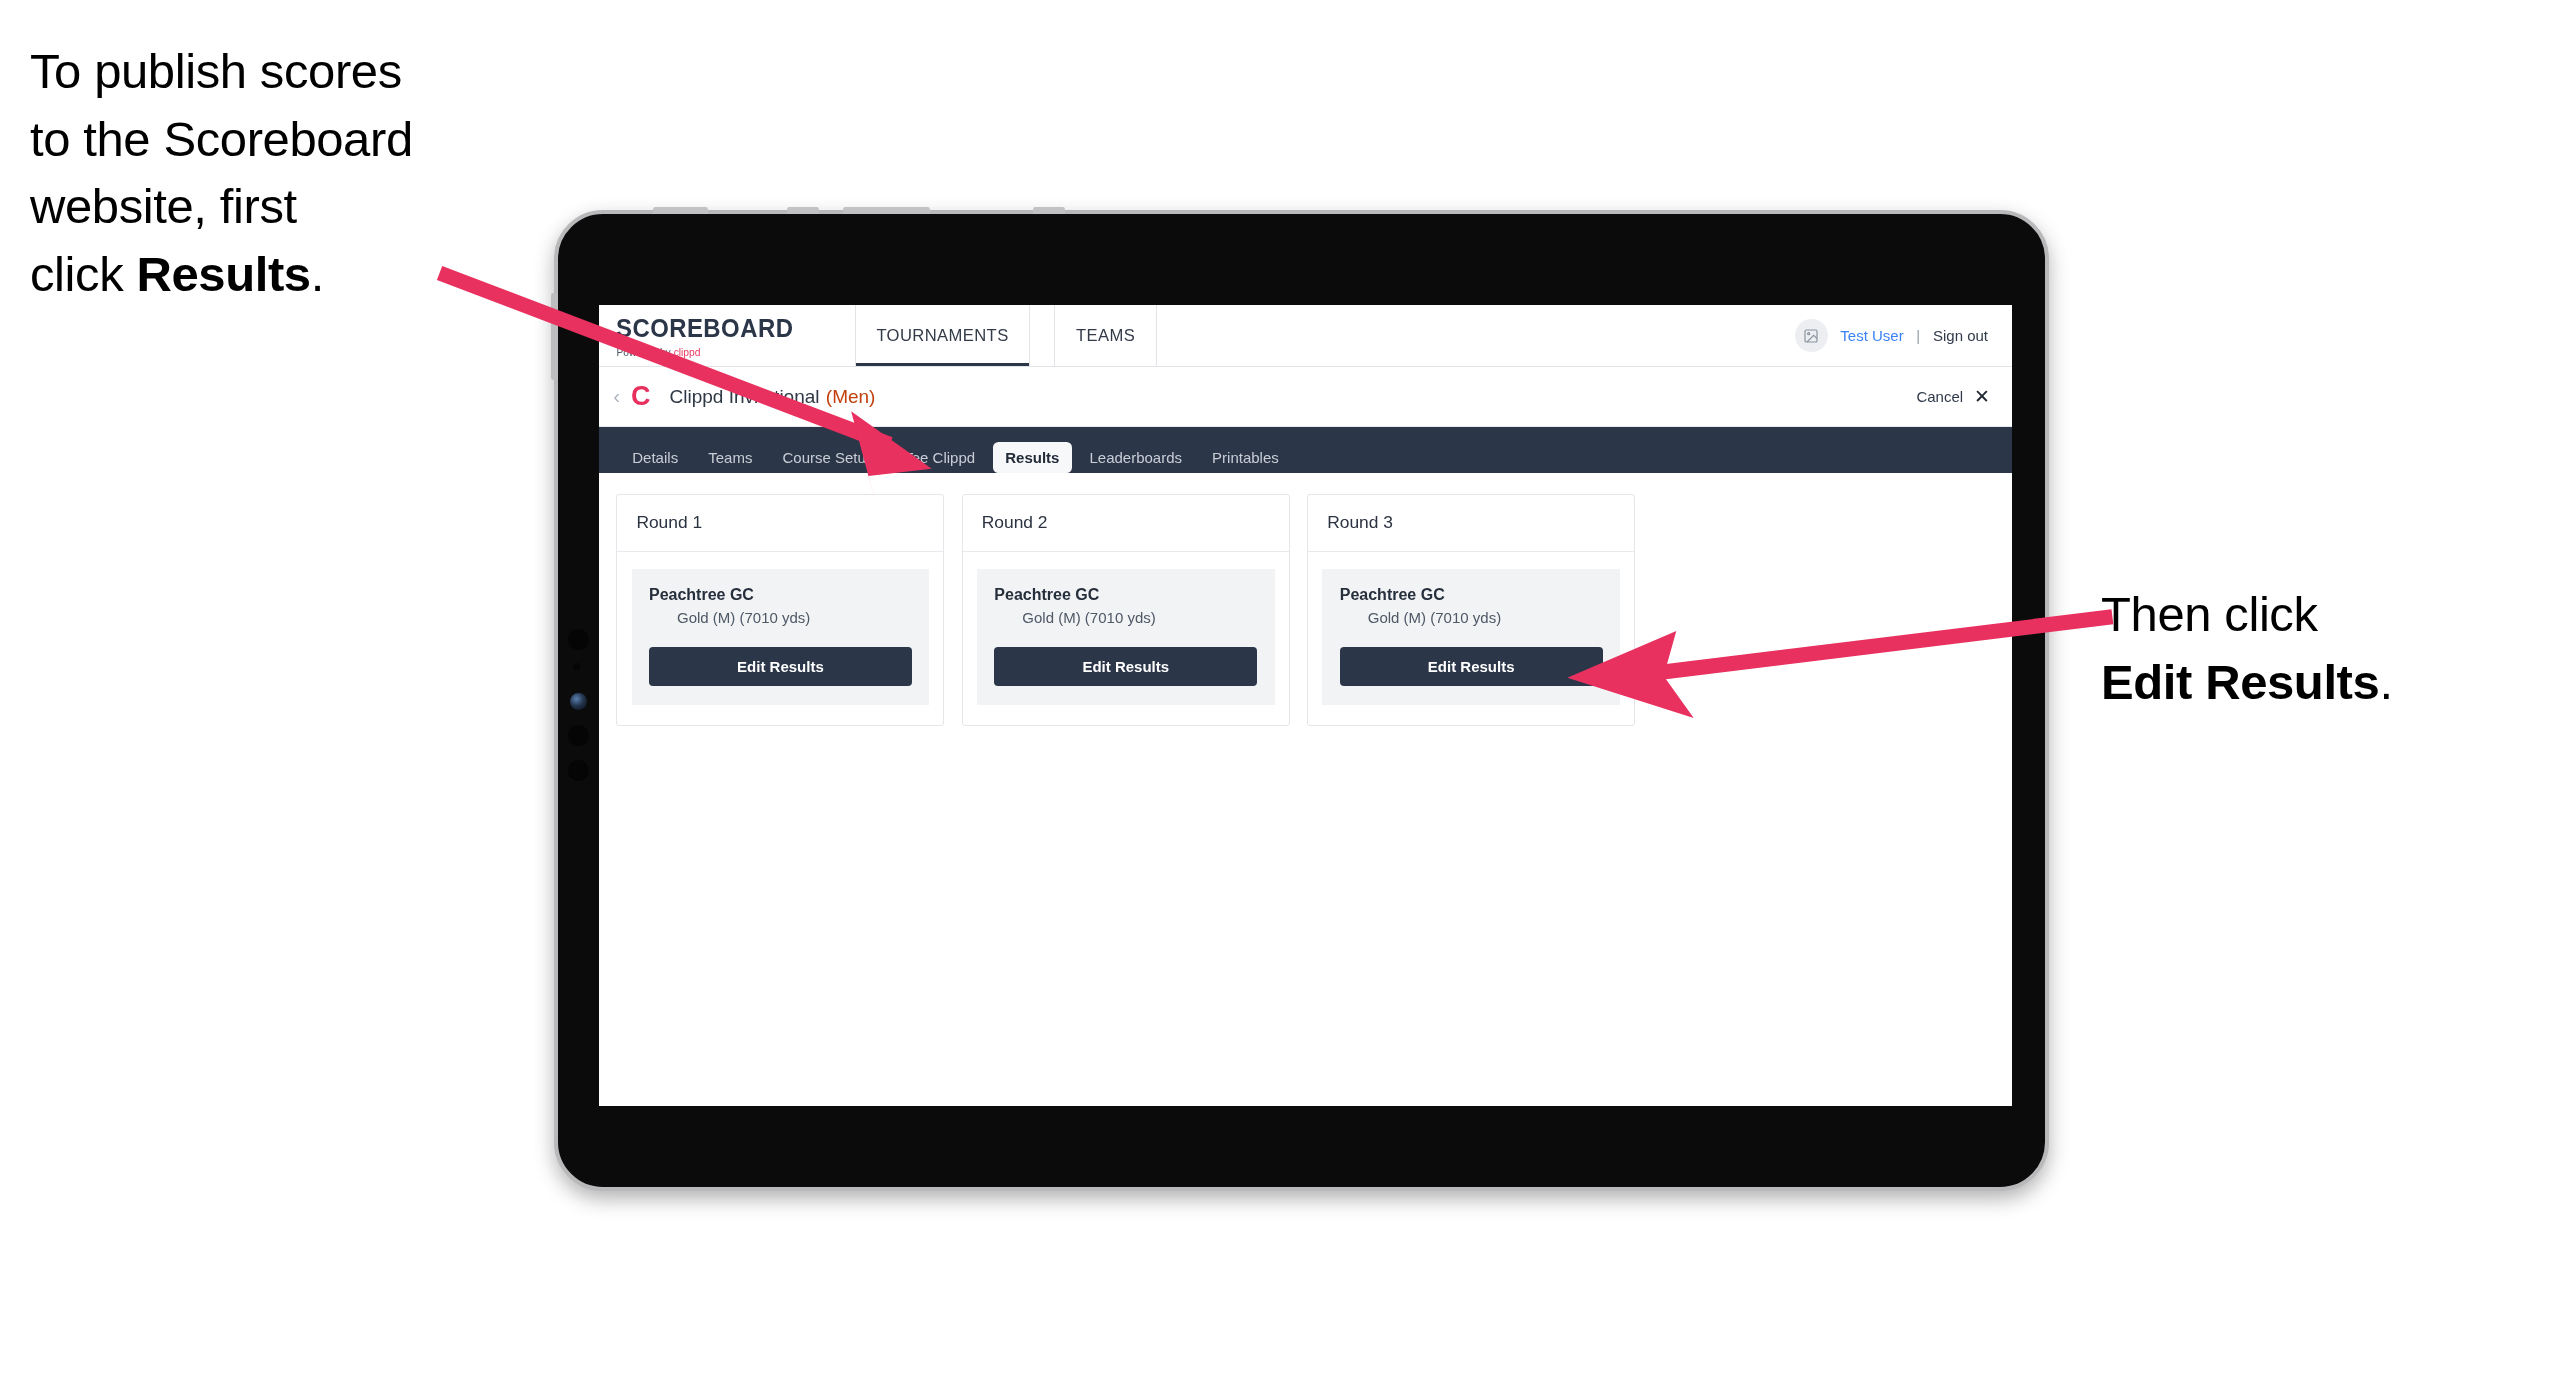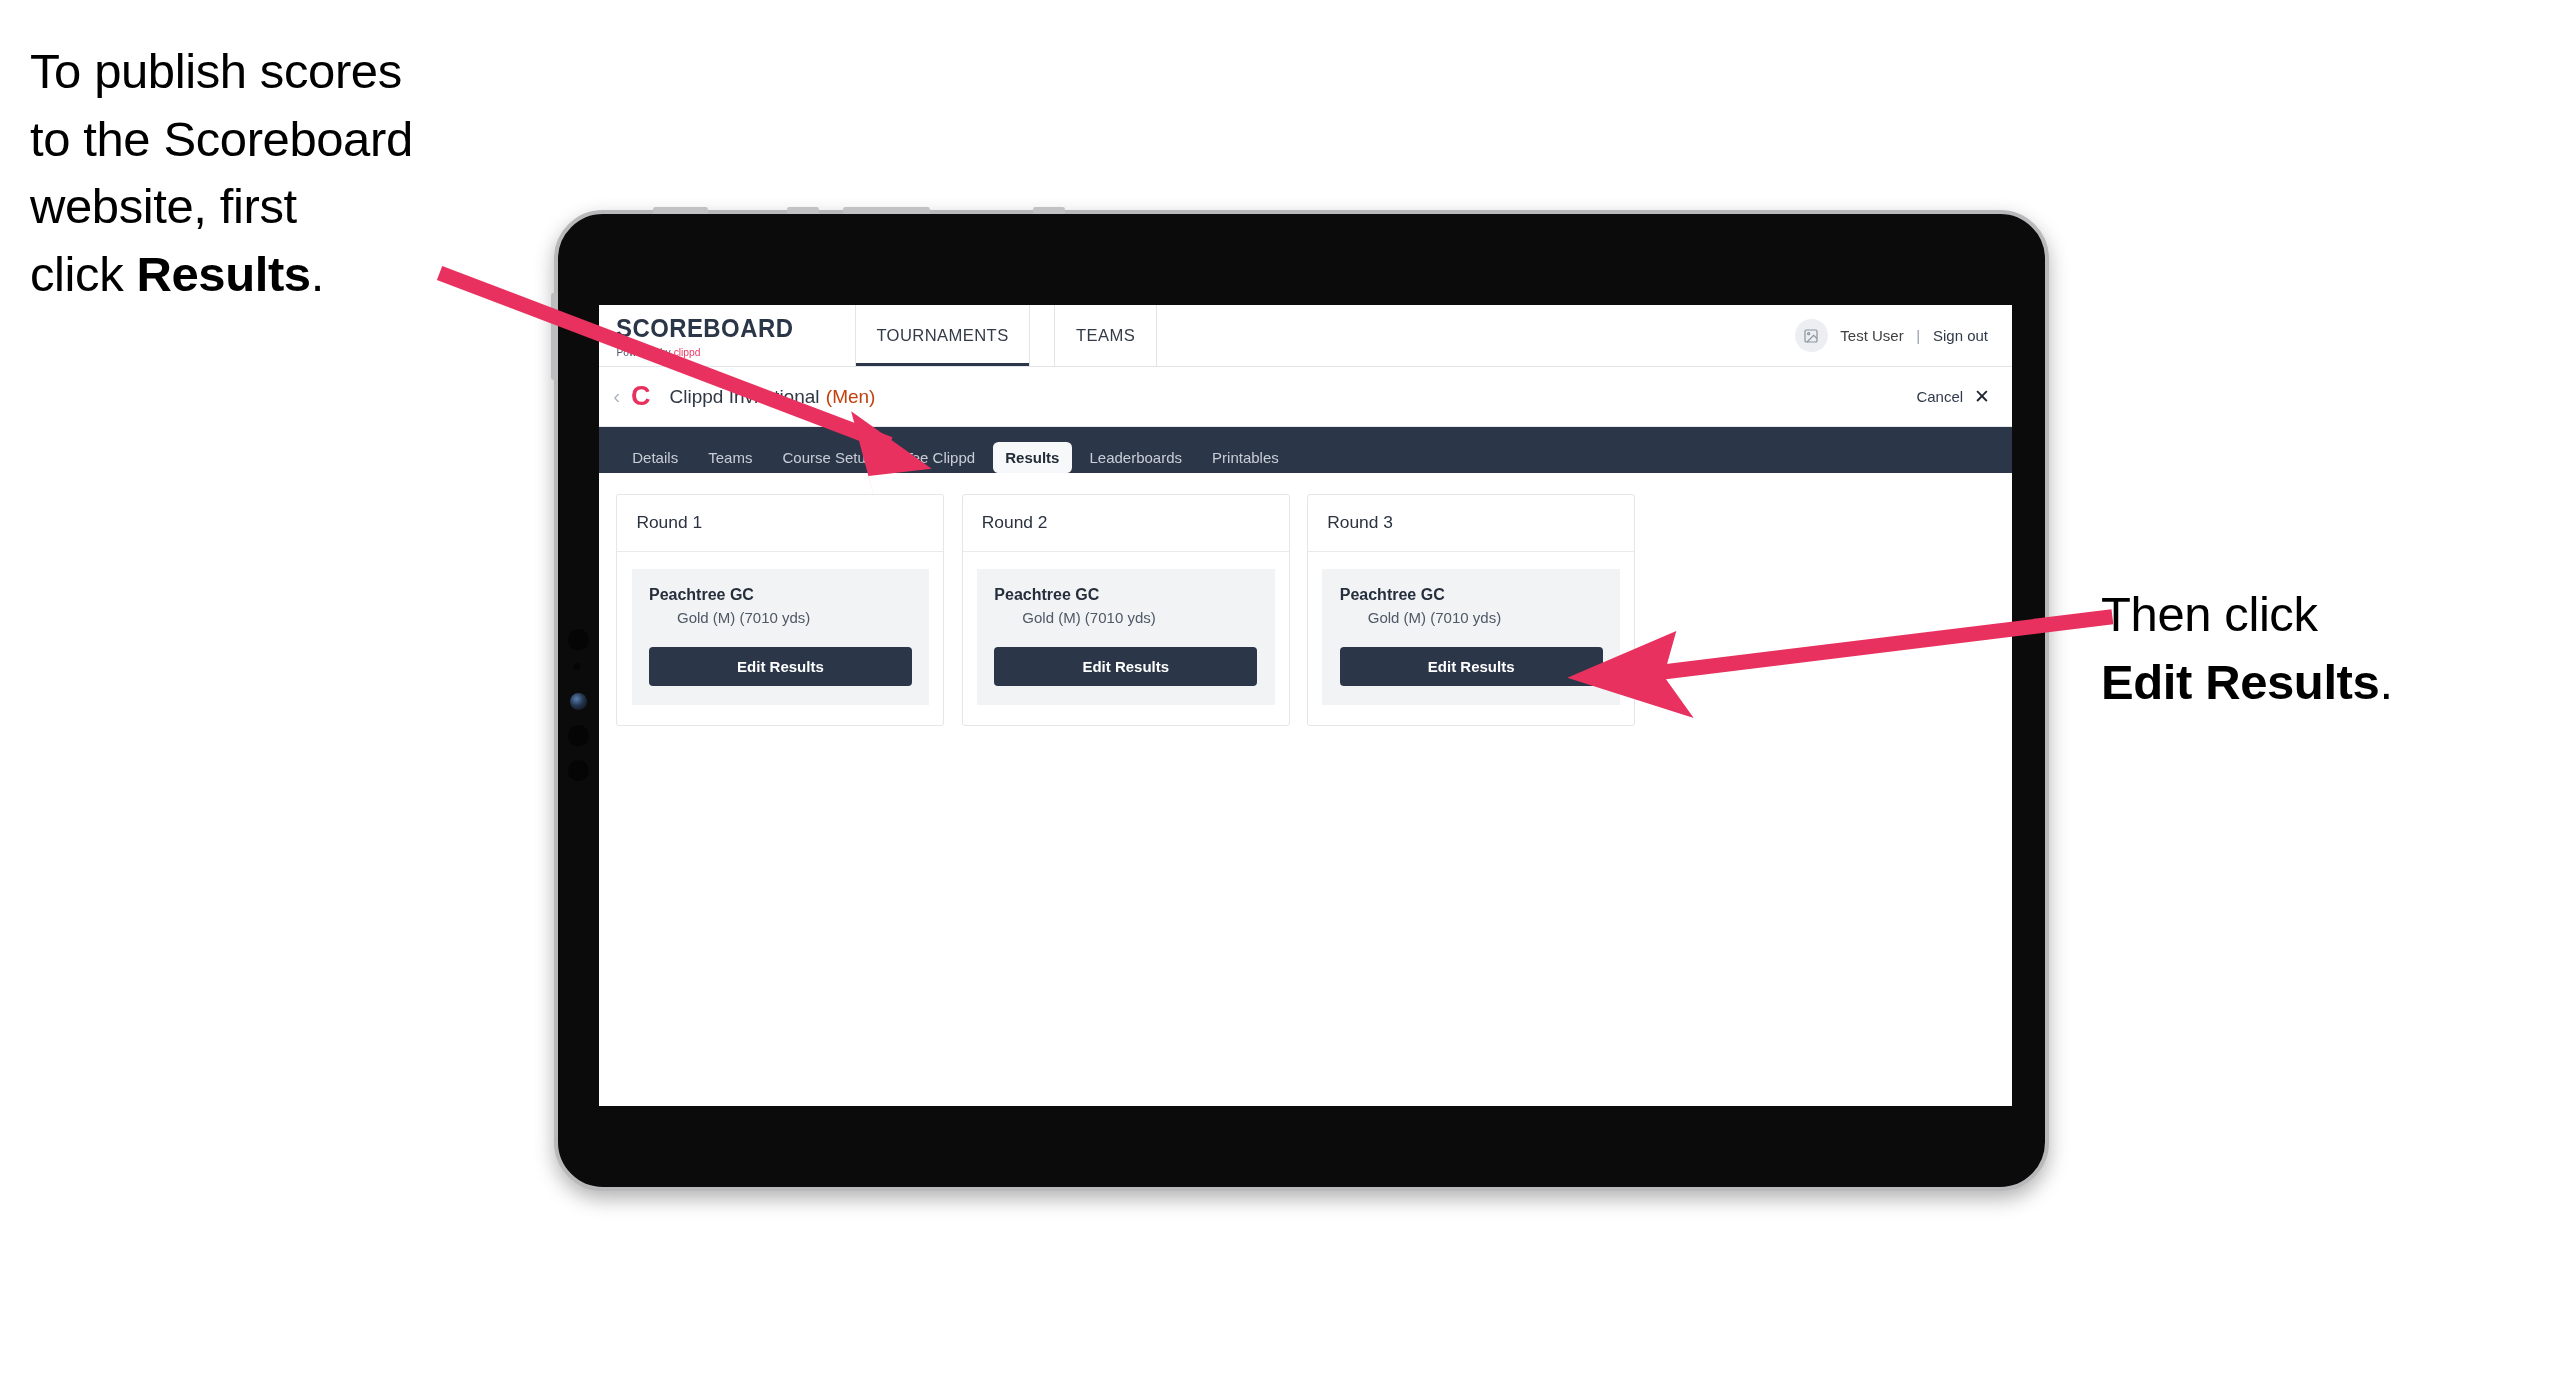--- a/index.html
+++ b/index.html
@@ -164,21 +164,21 @@
     white-space: nowrap;
   }
   .avatar {
     width: 33px; height: 33px;
     border-radius: 50%;
     background: #eceef1;
     display: flex;
     align-items: center;
     justify-content: center;
   }
-  .user-name { font-size: 15px; color: #404040; }
+  .user-name { font-size: 15px; color: #3b82f6; }
   .divider-pipe { color: #97a0ad; font-size: 15px; }
   .signout { font-size: 15px; color: #303a49; cursor: pointer; }
 
   
   .title-bar {
     height: 60px;
     background: #ffffff;
     border-bottom: 0.8px solid #e6e8ec;
     display: flex;
     align-items: center;

